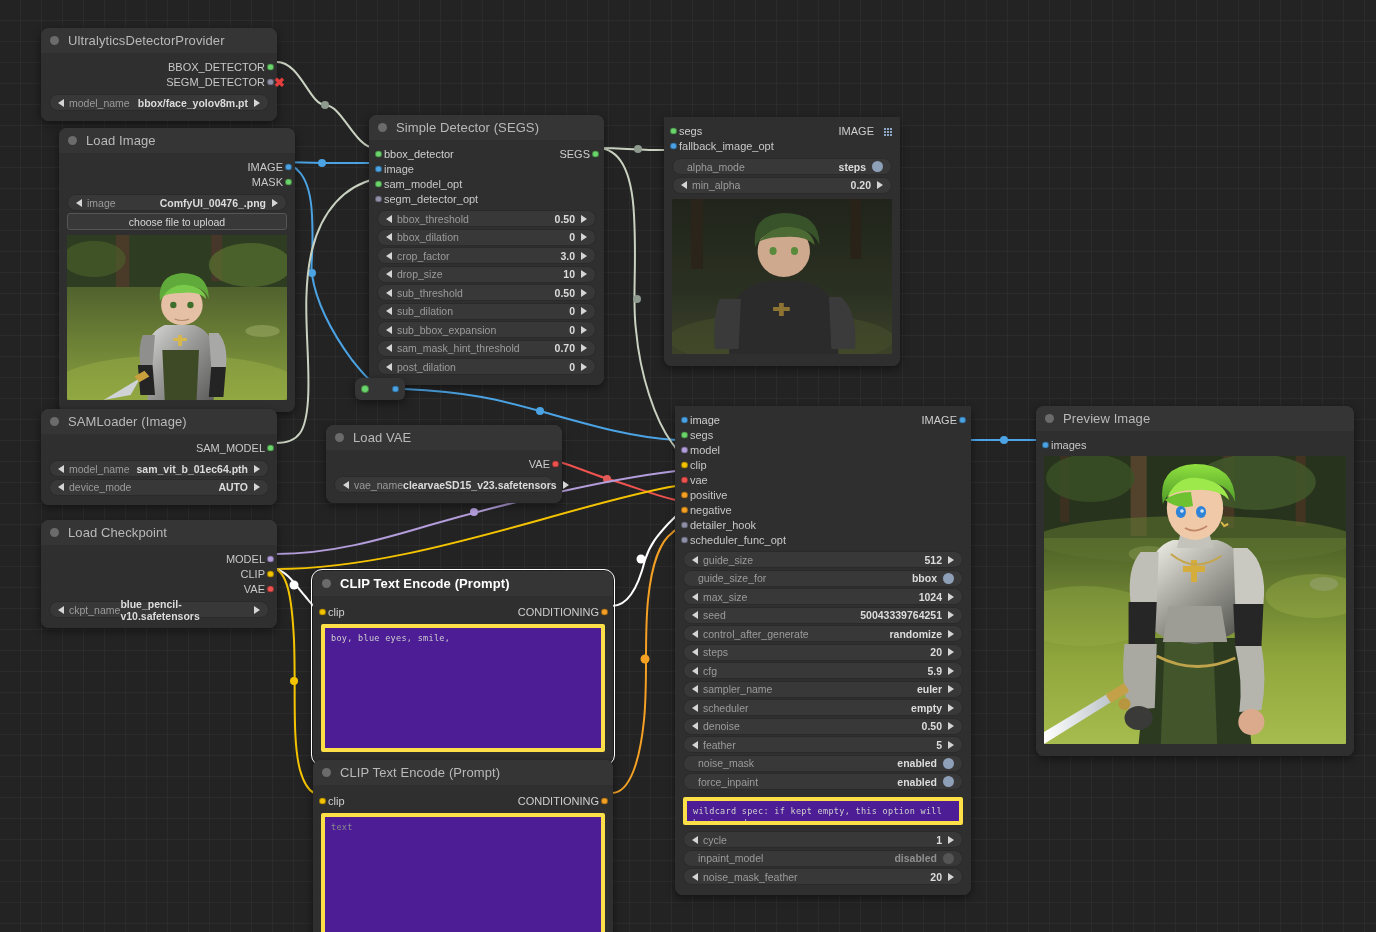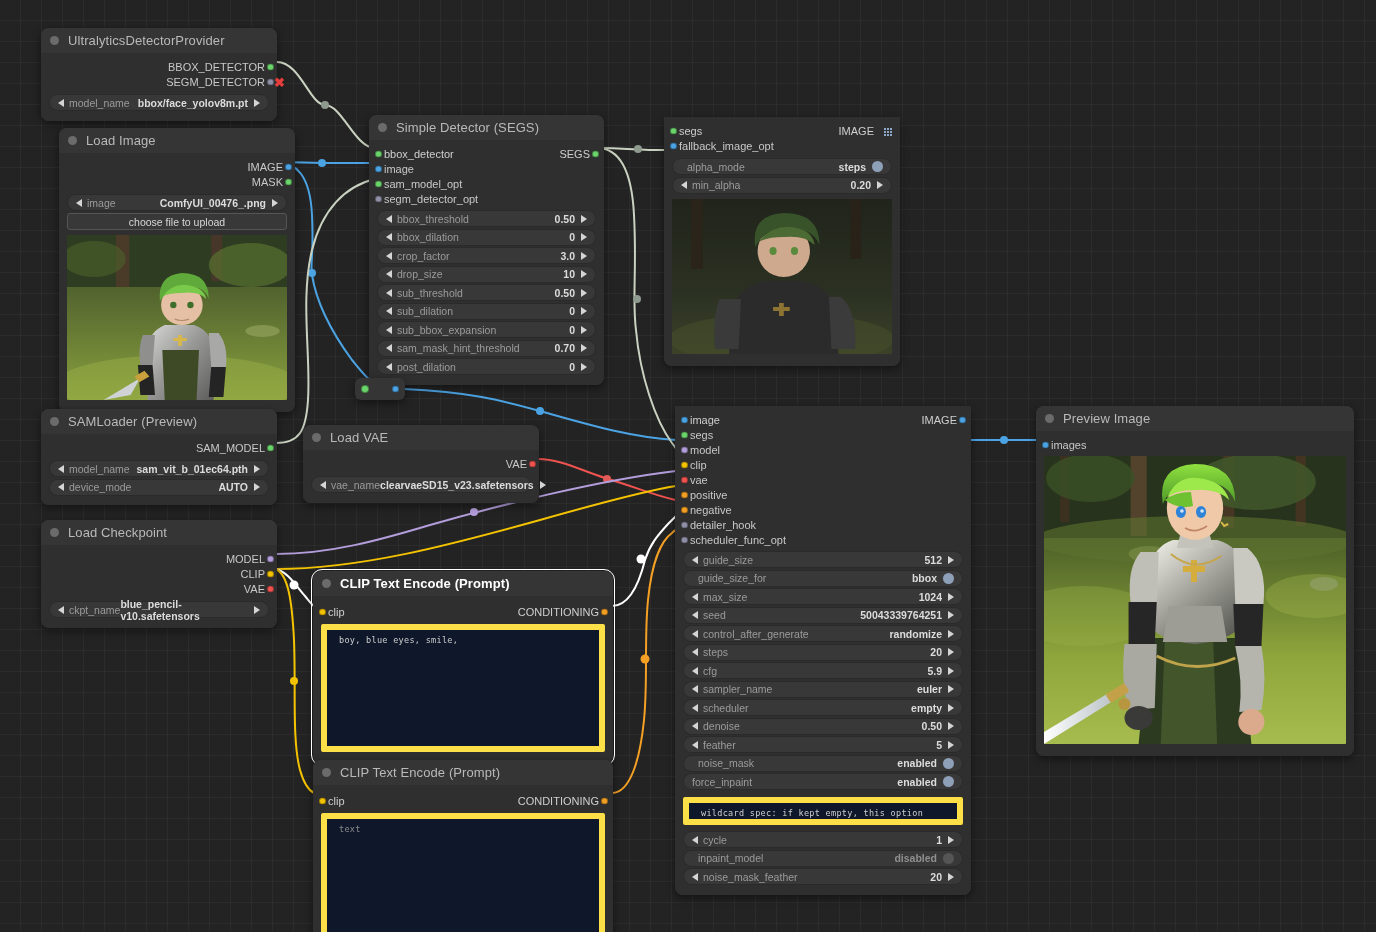--- a/index.html
+++ b/index.html
@@ -109,27 +109,27 @@
   .toggle-knob.off { background: #555; }
   .btn-widget {
     height: 17px; margin: 2px 8px;
     background: #383838; border: 1px solid #555;
     border-radius: 3px;
     display: flex; align-items: center; justify-content: center;
     font-size: 10.5px; color: #d7d7d7;
   }
   .textarea {
     margin: 5px 8px 6px 8px;
-    background: #0f172a;
-    border: 6px solid #fde047;
+    background: #4c1d95;
+    border: 4px solid #fde047;
     border-radius: 2px;
     color: #cfcfcf;
     font-family: "DejaVu Sans Mono", monospace;
     font-size: 8.5px;
-    padding: 5px 12px;
+    padding: 5px 6px;
     line-height: 1.4;
     overflow: hidden;
     letter-spacing: .3px;
   }
   .textarea.placeholder { color: #8a8a8a; }
 
   
   .thumb { margin: 5px 8px 4px 8px; border-radius: 1px; overflow: hidden; }
   .thumb img, .thumb .imgbox { display: block; width: 100%; }
   .imgbox { position: relative; }
@@ -428,21 +428,21 @@
           <rect x="90" y="104" width="4" height="13" fill="#8e7433"></rect>
           <rect x="85" y="108" width="14" height="4" fill="#8e7433"></rect>
         </svg>
       </div>
     </div>
   </div>
 
   <div class="node" style="left:41px; top:409px; width:236px;">
     <div class="node-title">
       <span class="title-dot"></span>
-      <span>SAMLoader (Preview)</span>
+      <span>SAMLoader (Image)</span>
     </div>
     <div class="node-body">
       <div class="slot out">
         <span>SAM_MODEL</span>
         <span class="dot out" style="background:#6bd46b;"></span>
       </div>
       <div class="widget" style="margin-top:5px;">
         <span class="arrow-l"></span>
         <span class="wlabel">model_name</span>
         <span class="wvalue">sam_vit_b_01ec64.pth</span>
@@ -450,21 +450,21 @@
       </div>
       <div class="widget">
         <span class="arrow-l"></span>
         <span class="wlabel">device_mode</span>
         <span class="wvalue">AUTO</span>
         <span class="arrow-r"></span>
       </div>
     </div>
   </div>
 
-  <div class="node" style="left:303px; top:425px; width:236px;">
+  <div class="node" style="left:326px; top:425px; width:236px;">
     <div class="node-title">
       <span class="title-dot"></span>
       <span>Load VAE</span>
     </div>
     <div class="node-body">
       <div class="slot out">
         <span>VAE</span>
         <span class="dot out" style="background:#ef5350;"></span>
       </div>
       <div class="widget" style="margin-top:5px;">
@@ -647,21 +647,21 @@
         <span class="wlabel">feather</span>
         <span class="wvalue">5</span>
         <span class="arrow-r"></span>
       </div>
       <div class="widget">
         <span class="wlabel" style="margin-left:6px;">noise_mask</span>
         <span class="wvalue">enabled</span>
         <span class="toggle-knob"></span>
       </div>
       <div class="widget">
-        <span class="wlabel" style="">force_inpaint</span>
+        <span class="wlabel" style="margin-left:6px;">force_inpaint</span>
         <span class="wvalue">enabled</span>
         <span class="toggle-knob"></span>
       </div>
 
       <div class="textarea" style="height:28px; margin-top:7px;">wildcard spec: if kept empty, this option will be ignored</div>
 
       <div class="widget" style="margin-top:5px;">
         <span class="arrow-l"></span>
         <span class="wlabel">cycle</span>
         <span class="wvalue">1</span>

